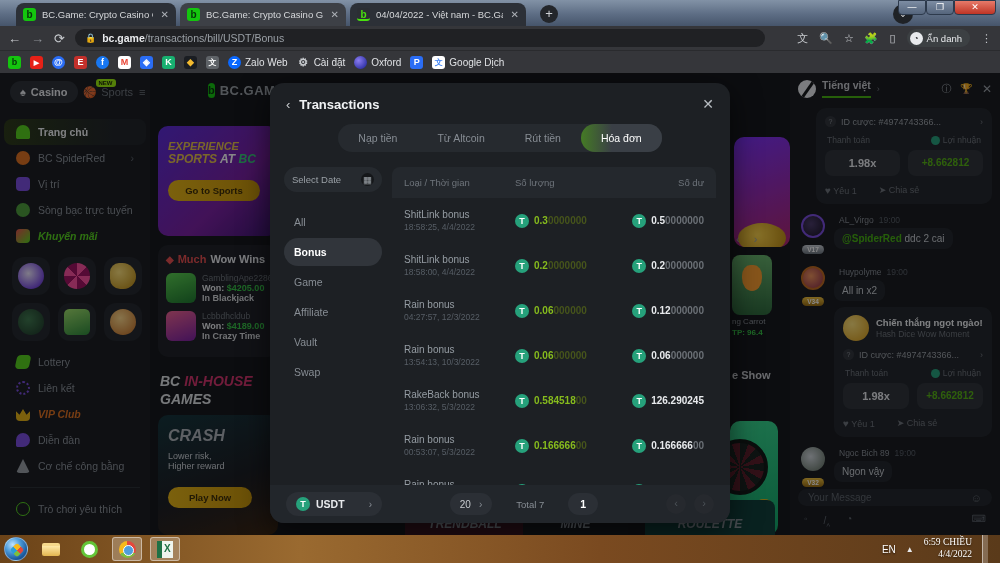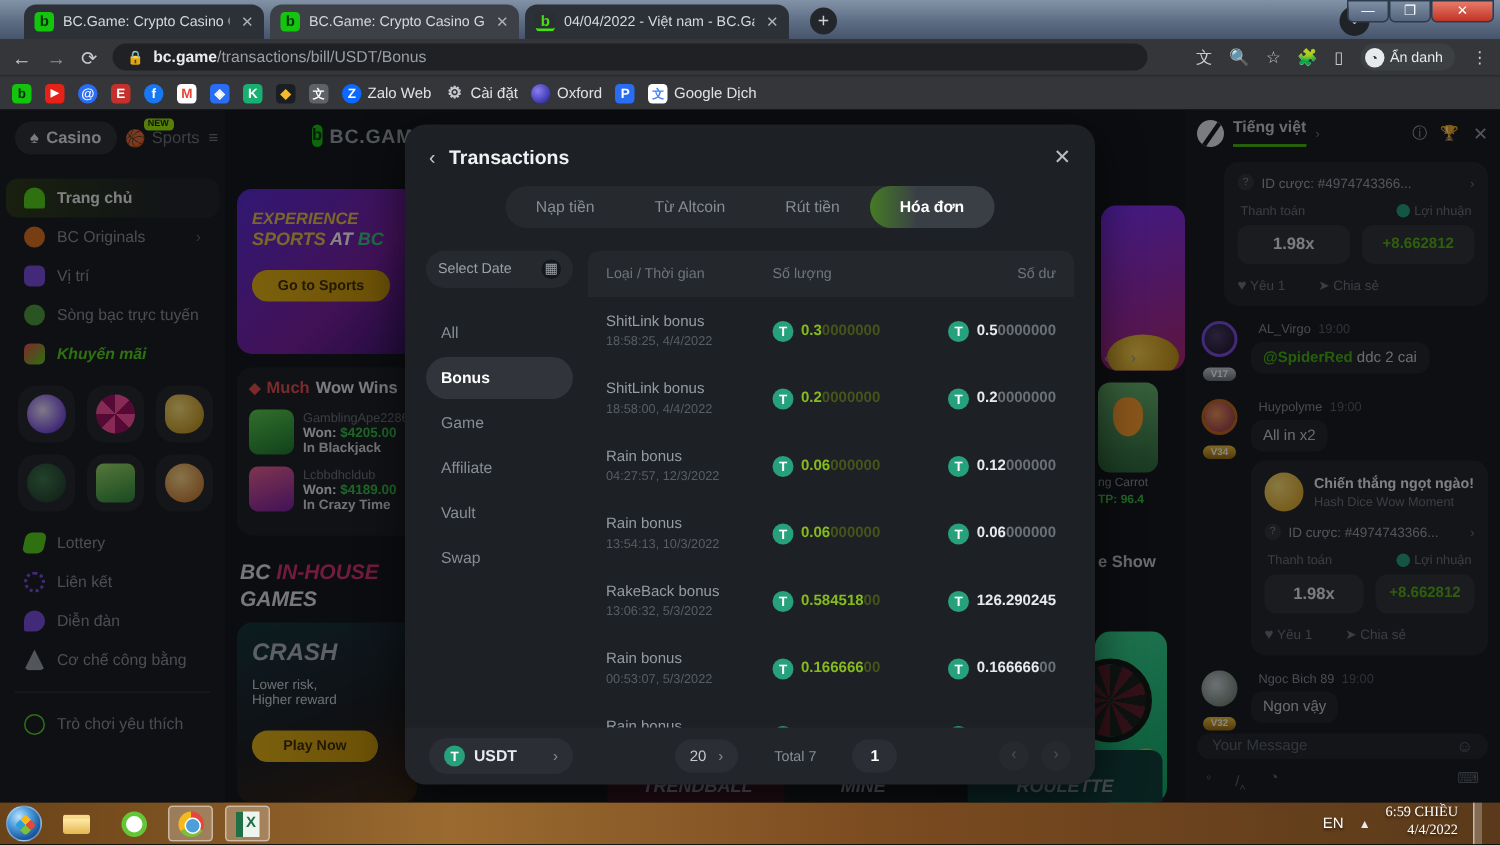--- a/index.html
+++ b/index.html
@@ -133,21 +133,21 @@
   
   .modal { position:absolute; left:270px; top:10px; width:460px; height:440px; background:#1d2024;
     border-radius:14px; z-index:5; overflow:hidden; box-shadow:0 8px 30px rgba(0,0,0,.6);}
   .m-head { display:flex; align-items:center; padding:13px 16px 0 16px; }
   .m-back { color:#c7cace; font-size:13px; margin-right:9px; }
   .m-title { color:#f0f2f4; font-weight:bold; font-size:13px; }
   .m-close { margin-left:auto; color:#b7bcc1; font-size:14px; }
   .m-tabs { display:flex; justify-content:center; margin-top:12px; }
   .tabgrp { display:flex; background:#262a2f; border-radius:16px; }
   .m-tab { color:#878d94; font-size:10.5px; padding:8px 20px; border-radius:16px; }
-  .m-tab.active { color:#fff; font-weight:bold;
+  .m-tab.active { color:#fff; font-weight:normal;
     background:linear-gradient(90deg,rgba(94,189,28,.55),#3a3f46 38%); }
   .m-body { position:absolute; left:14px; right:14px; top:84px; bottom:0; display:flex; }
   .m-left { width:98px; flex:0 0 auto; }
   .sel-date { background:#262a2f; border-radius:14px; padding:6px 8px; display:flex; align-items:center; gap:5px;}
   .sel-date span { color:#9aa0a6; font-size:9.5px; }
   .cal { margin-left:auto; width:13px; height:13px; border-radius:50%; background:#15171a; color:#9aa0a6;
     font-size:8px; text-align:center; line-height:13px;}
   .filters { margin-top:16px; }
   .f-item { color:#878d94; font-size:10.5px; padding:8px 10px; border-radius:15px; margin-bottom:2px; }
   .f-item.active { background:#31353b; color:#fff; font-weight:bold; }
@@ -376,21 +376,21 @@
         </div>
         <span class="burger">≡</span>
       </div>
       <div class="snav">
         <div class="snav-item active">
           <i class="nic" style="background:#56d31c;border-radius:50% 50% 10% 10%;"></i>
           <span>Trang chủ</span>
         </div>
         <div class="snav-item">
           <i class="nic" style="background:#e0711f;border-radius:50%;"></i>
-          <span>BC Originals</span>
+          <span>BC SpiderRed</span>
           <span class="chev">›</span>
         </div>
         <div class="snav-item">
           <i class="nic" style="background:#7b4de0;"></i>
           <span>Vị trí</span>
         </div>
         <div class="snav-item">
           <i class="nic" style="background:#4d9e3a;border-radius:50%;"></i>
           <span>Sòng bạc trực tuyến</span>
         </div>
@@ -418,20 +418,24 @@
               <i style="background:radial-gradient(circle at 40% 35%,#ffd98a,#c06a1f);"></i>
             </div>
         </div>
         <div class="snav-item">
           <i class="nic" style="background:#56d31c;transform:skewX(-12deg);"></i>
           <span>Lottery</span>
         </div>
         <div class="snav-item">
           <i class="nic" style="background:transparent;border:2px dotted #7b4de0;border-radius:50%;"></i>
           <span>Liên kết</span>
+        </div>
+        <div class="snav-item">
+          <i class="nic" style="background:#e8b514;clip-path:polygon(0 100%,0 30%,25% 55%,50% 15%,75% 55%,100% 30%,100% 100%);"></i>
+          <span class="vip">VIP Club</span>
         </div>
         <div class="snav-item">
           <i class="nic" style="background:#7b4de0;border-radius:50% 50% 50% 10%;"></i>
           <span>Diễn đàn</span>
         </div>
         <div class="snav-item">
           <i class="nic" style="background:#9aa0a6;clip-path:polygon(50% 0,100% 100%,0 100%);"></i>
           <span>Cơ chế công bằng</span>
         </div>
         <div class="sdiv"></div>

